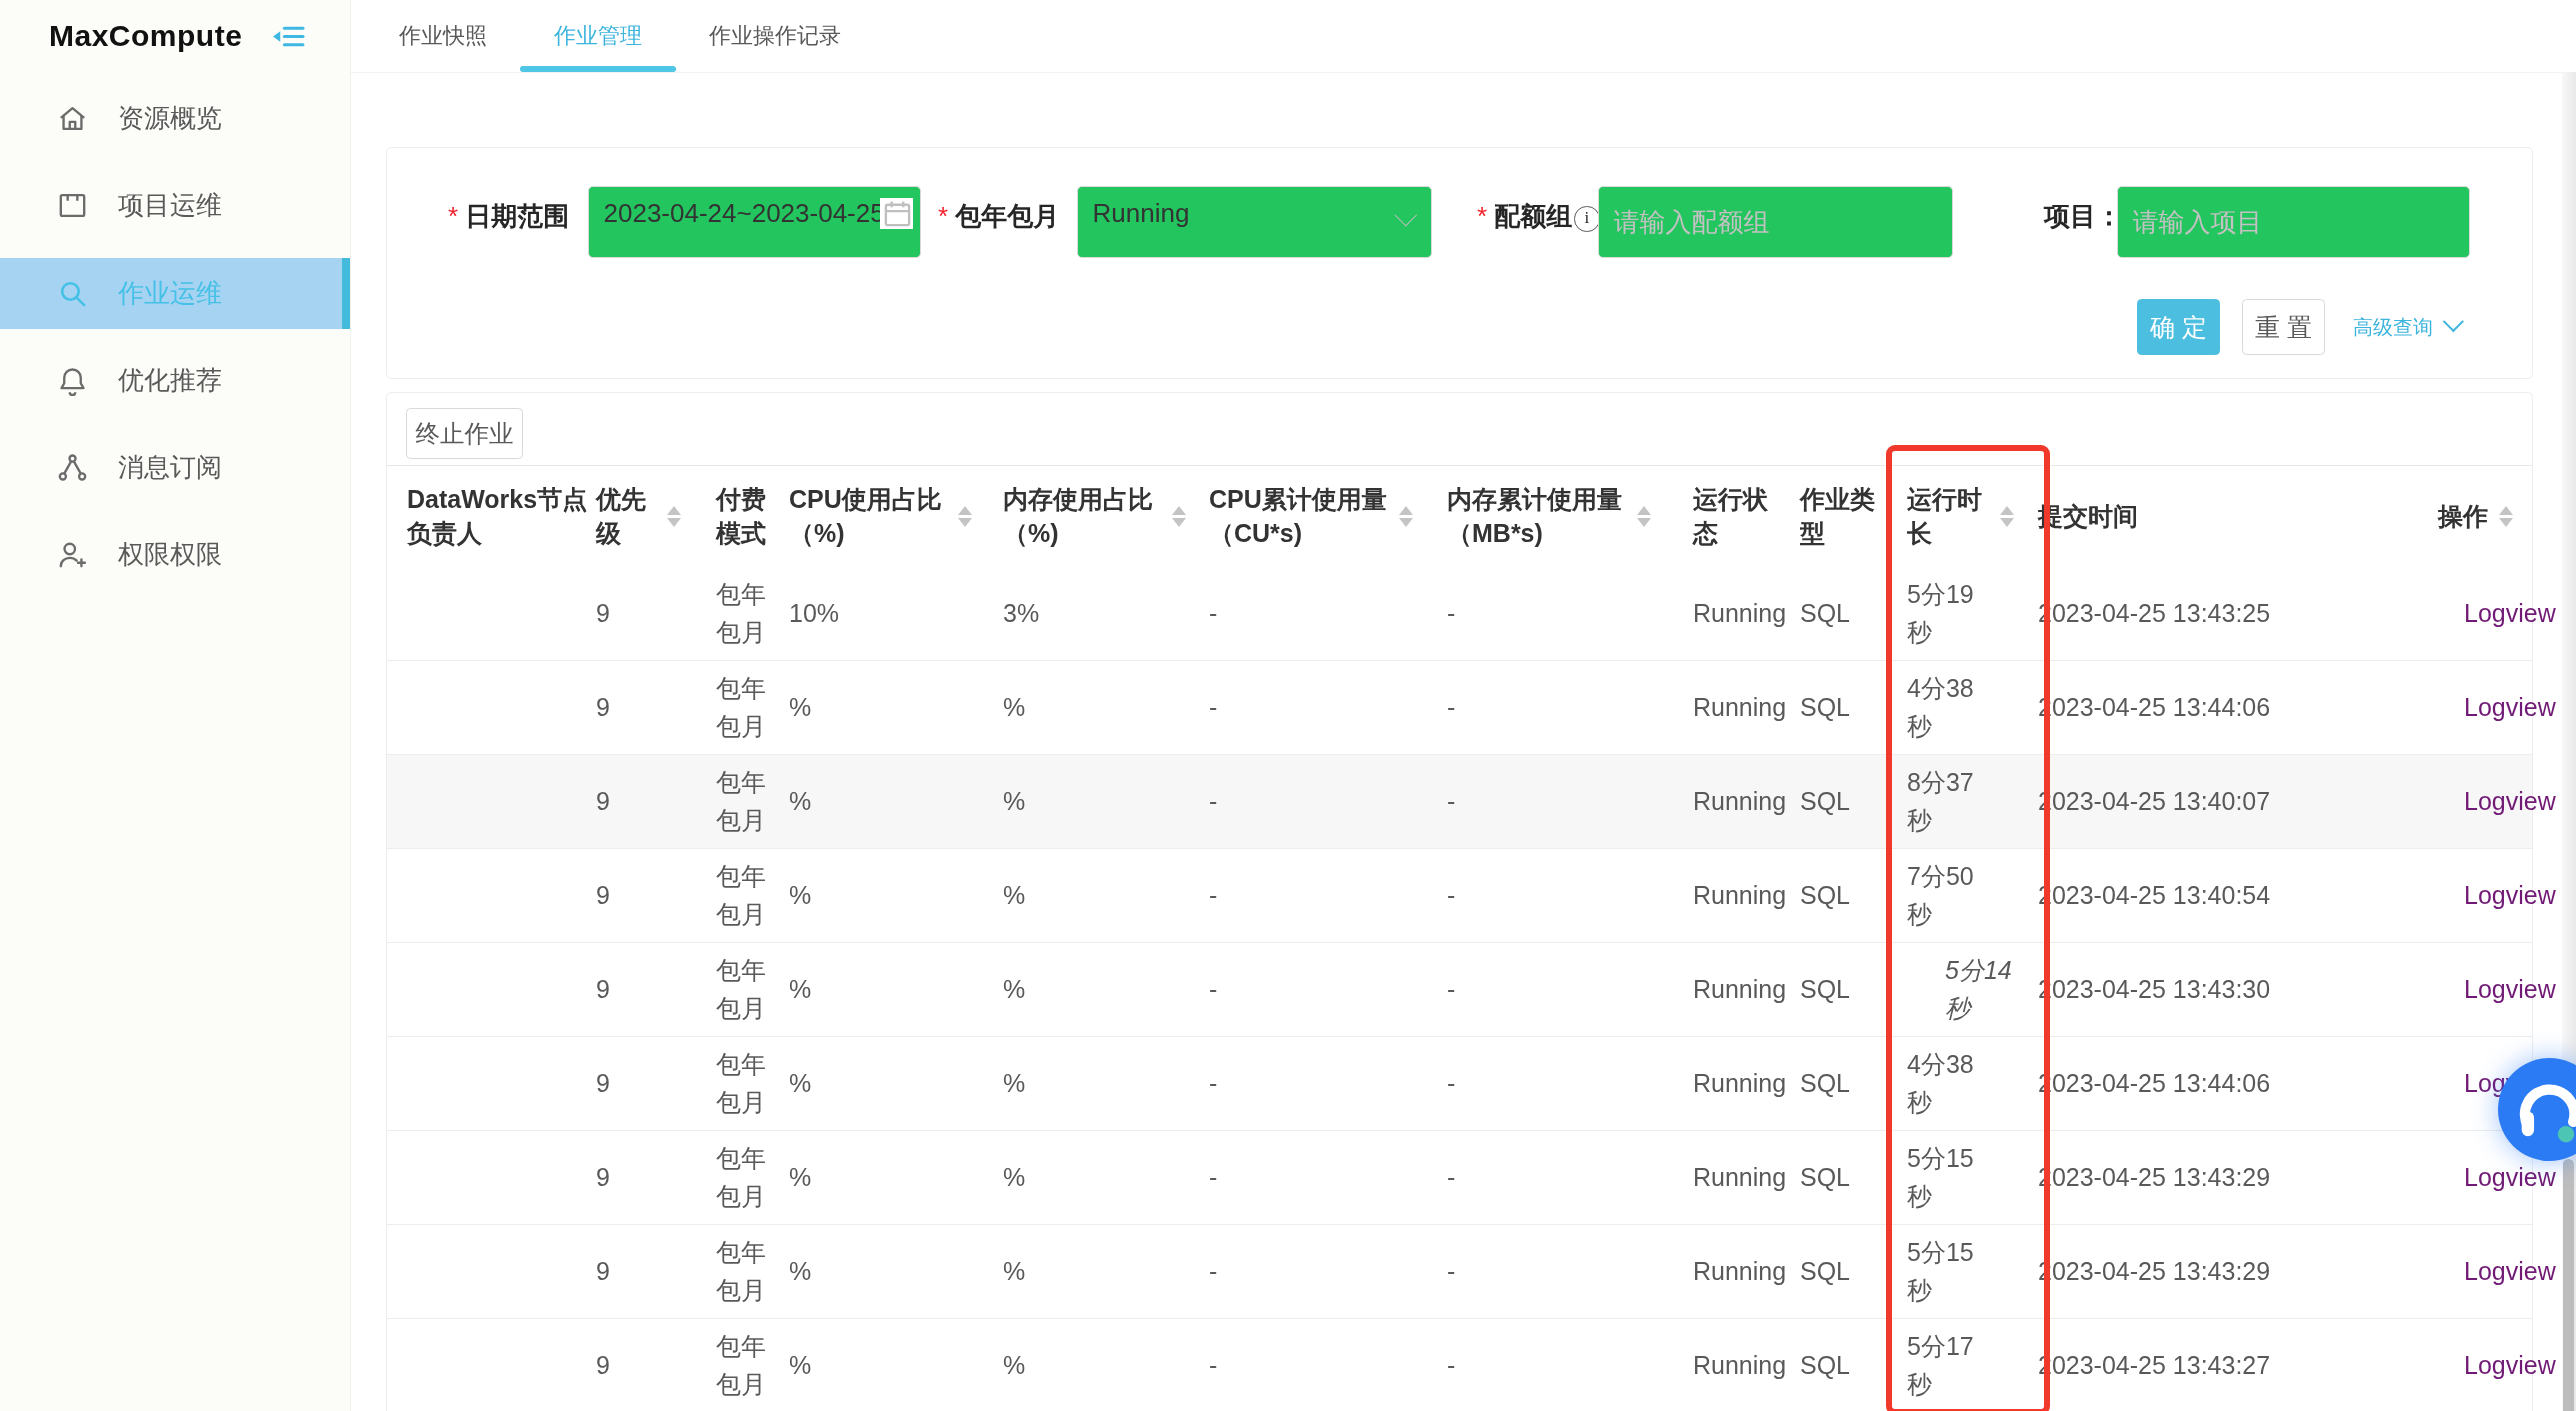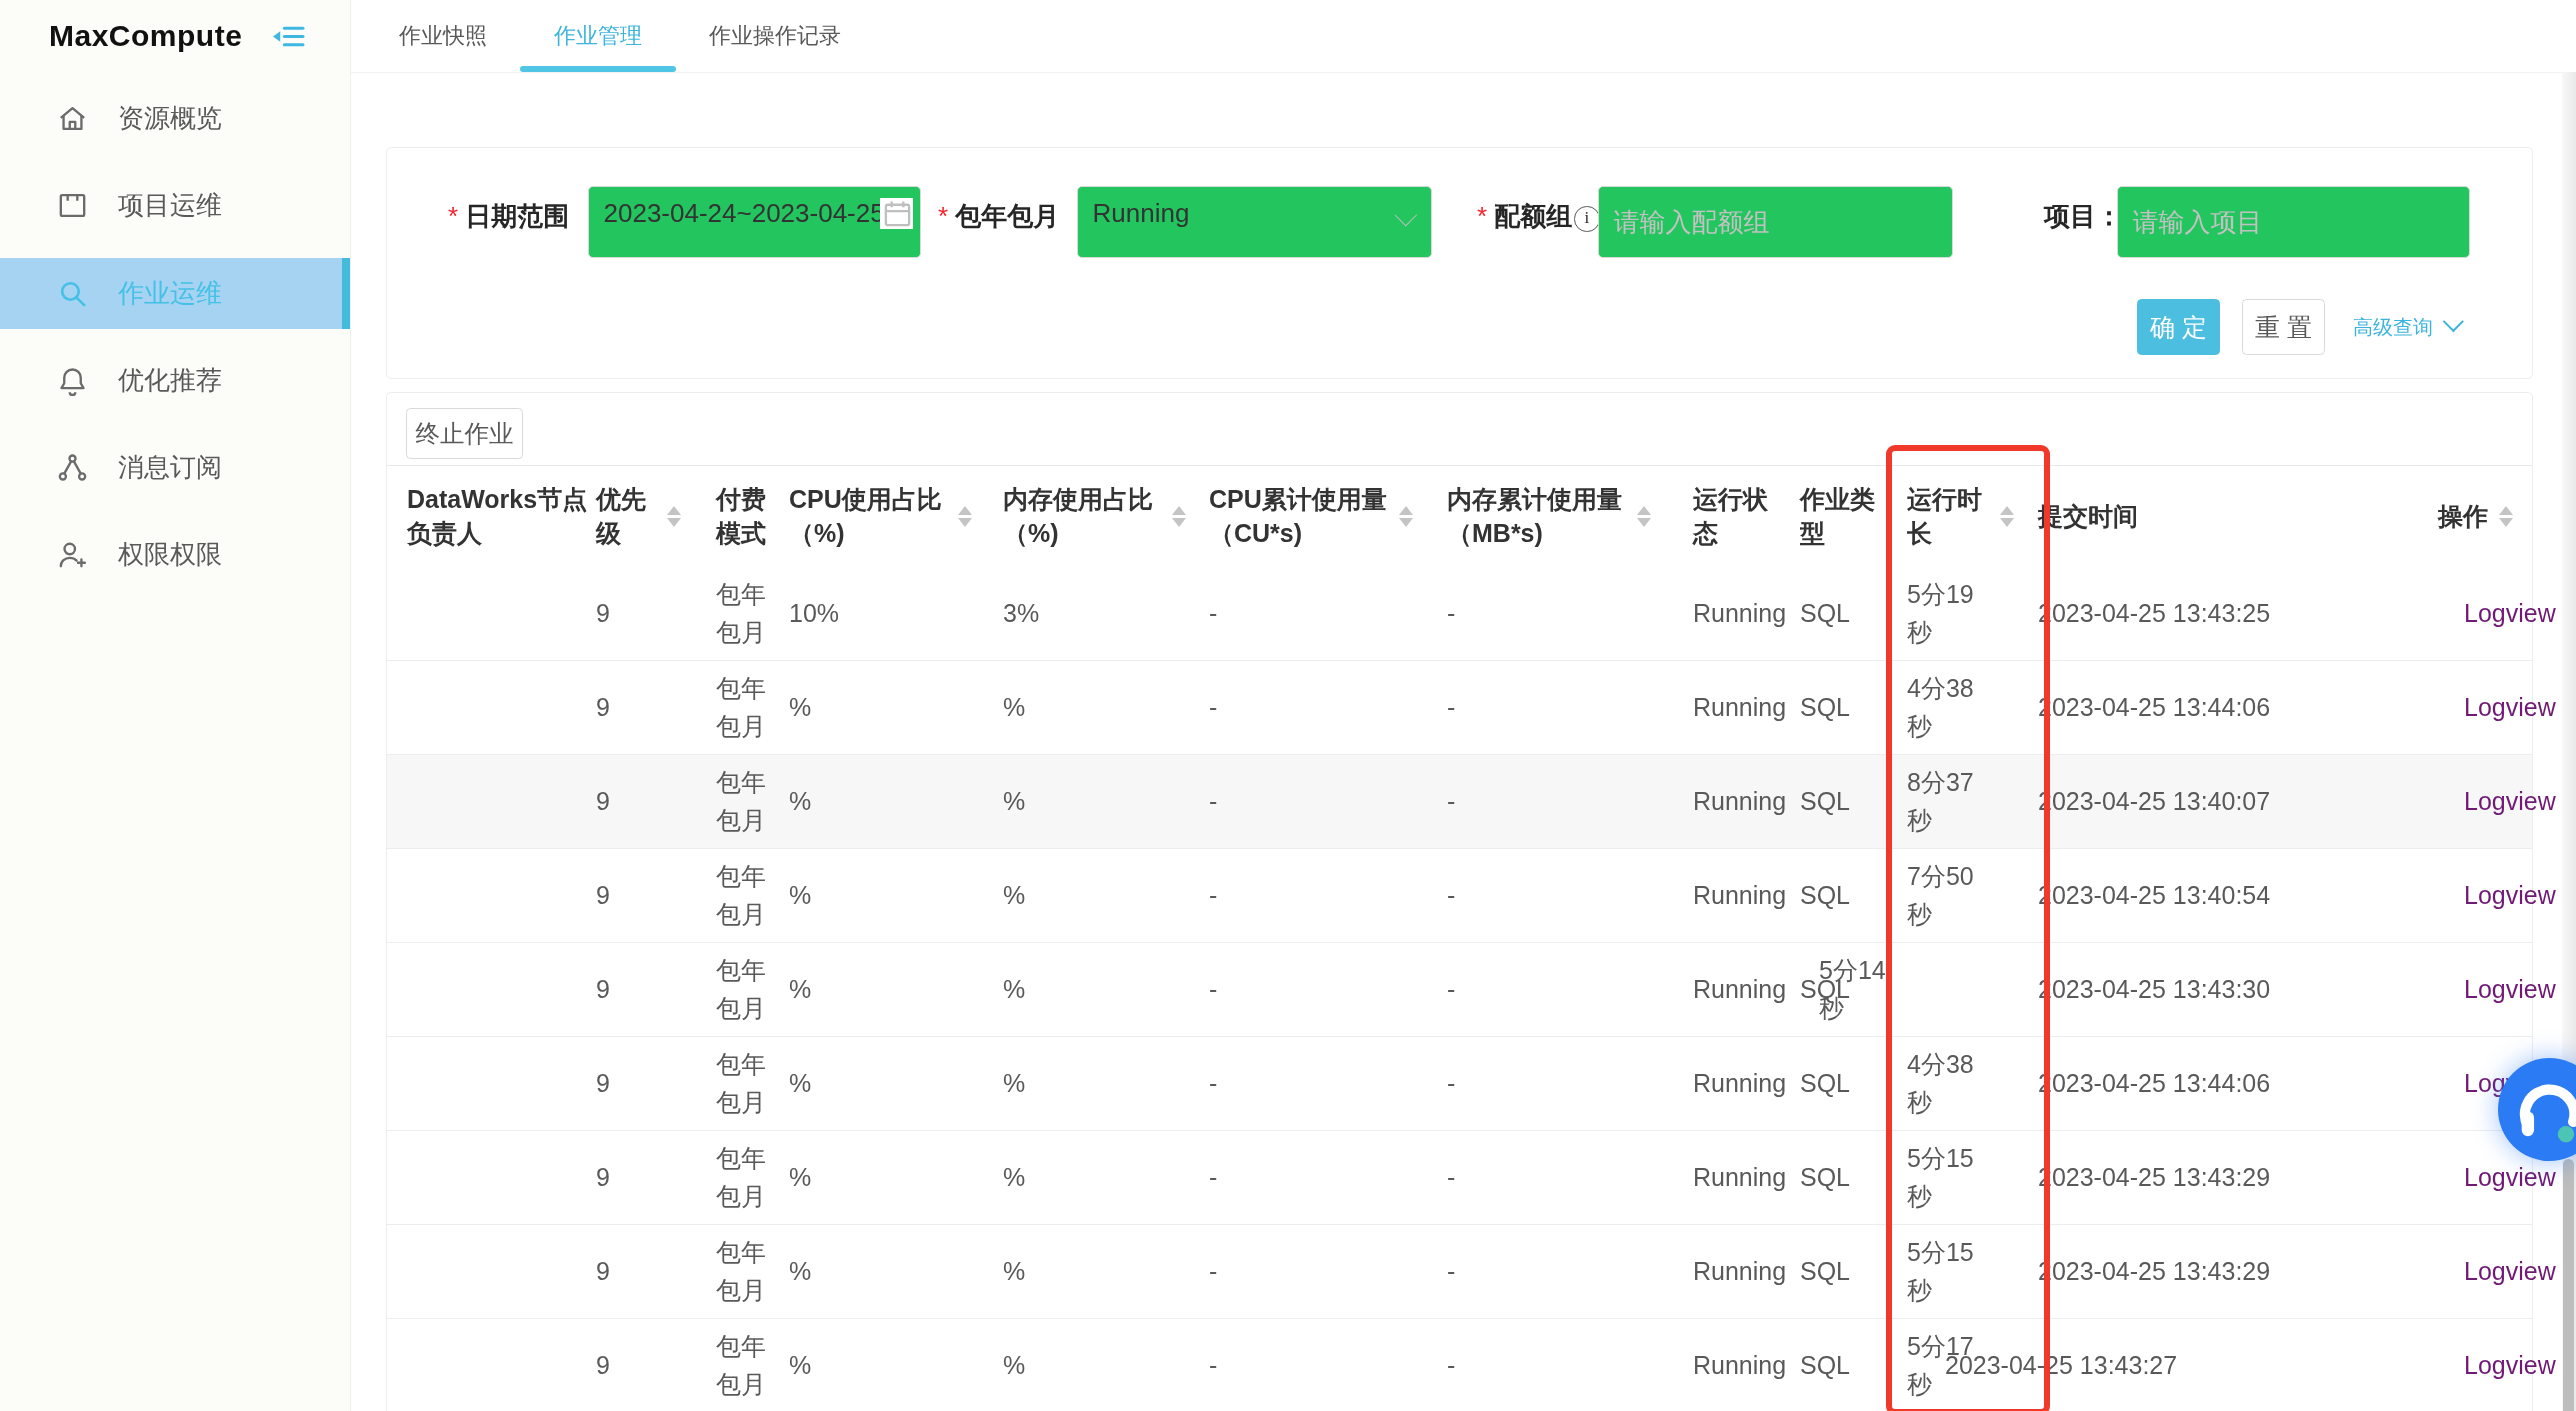--- a/index.html
+++ b/index.html
@@ -323,21 +323,21 @@
           <div class="trow">
             <div class="tcell" style="left: 20px; width: 192px;"></div>
             <div class="tcell" style="left: 209px; width: 60px;">9</div>
             <div class="tcell" style="left: 329px; width: 60px;">包年包月</div>
             <div class="tcell" style="left: 402px; width: 158px;">%</div>
             <div class="tcell" style="left: 616px; width: 158px;">%</div>
             <div class="tcell" style="left: 822px; width: 179px;">-</div>
             <div class="tcell" style="left: 1060px; width: 179px;">-</div>
             <div class="tcell" style="left: 1306px; width: 82px;">Running</div>
             <div class="tcell" style="left: 1413px; width: 82px;">SQL</div>
-            <div class="tcell" style="left: 1432px; width: 82px;">5分14秒</div>
+            <div class="tcell" style="left: 1558px; width: 82px; font-style: italic;">5分14秒</div>
             <div class="tcell" style="left: 1651px; width: 299px;">2023-04-25 13:43:30</div>
             <div class="tcell link" style="left: 2051px; width: 100px;">Logview</div>
           </div>
           <div class="trow">
             <div class="tcell" style="left: 20px; width: 192px;"></div>
             <div class="tcell" style="left: 209px; width: 60px;">9</div>
             <div class="tcell" style="left: 329px; width: 60px;">包年包月</div>
             <div class="tcell" style="left: 402px; width: 158px;">%</div>
             <div class="tcell" style="left: 616px; width: 158px;">%</div>
             <div class="tcell" style="left: 822px; width: 179px;">-</div>
@@ -380,21 +380,21 @@
             <div class="tcell" style="left: 20px; width: 192px;"></div>
             <div class="tcell" style="left: 209px; width: 60px;">9</div>
             <div class="tcell" style="left: 329px; width: 60px;">包年包月</div>
             <div class="tcell" style="left: 402px; width: 158px;">%</div>
             <div class="tcell" style="left: 616px; width: 158px;">%</div>
             <div class="tcell" style="left: 822px; width: 179px;">-</div>
             <div class="tcell" style="left: 1060px; width: 179px;">-</div>
             <div class="tcell" style="left: 1306px; width: 82px;">Running</div>
             <div class="tcell" style="left: 1413px; width: 82px;">SQL</div>
             <div class="tcell" style="left: 1520px; width: 82px;">5分17秒</div>
-            <div class="tcell" style="left: 1558px; width: 299px;">2023-04-25 13:43:27</div>
+            <div class="tcell" style="left: 1651px; width: 299px;">2023-04-25 13:43:27</div>
             <div class="tcell link" style="left: 2051px; width: 100px;">Logview</div>
           </div>
         </div>
     </section>
 
     <div class="annotation"></div>
   </main>
 
   <div class="support">
     <svg viewBox="0 0 100 100" width="103" height="103">

